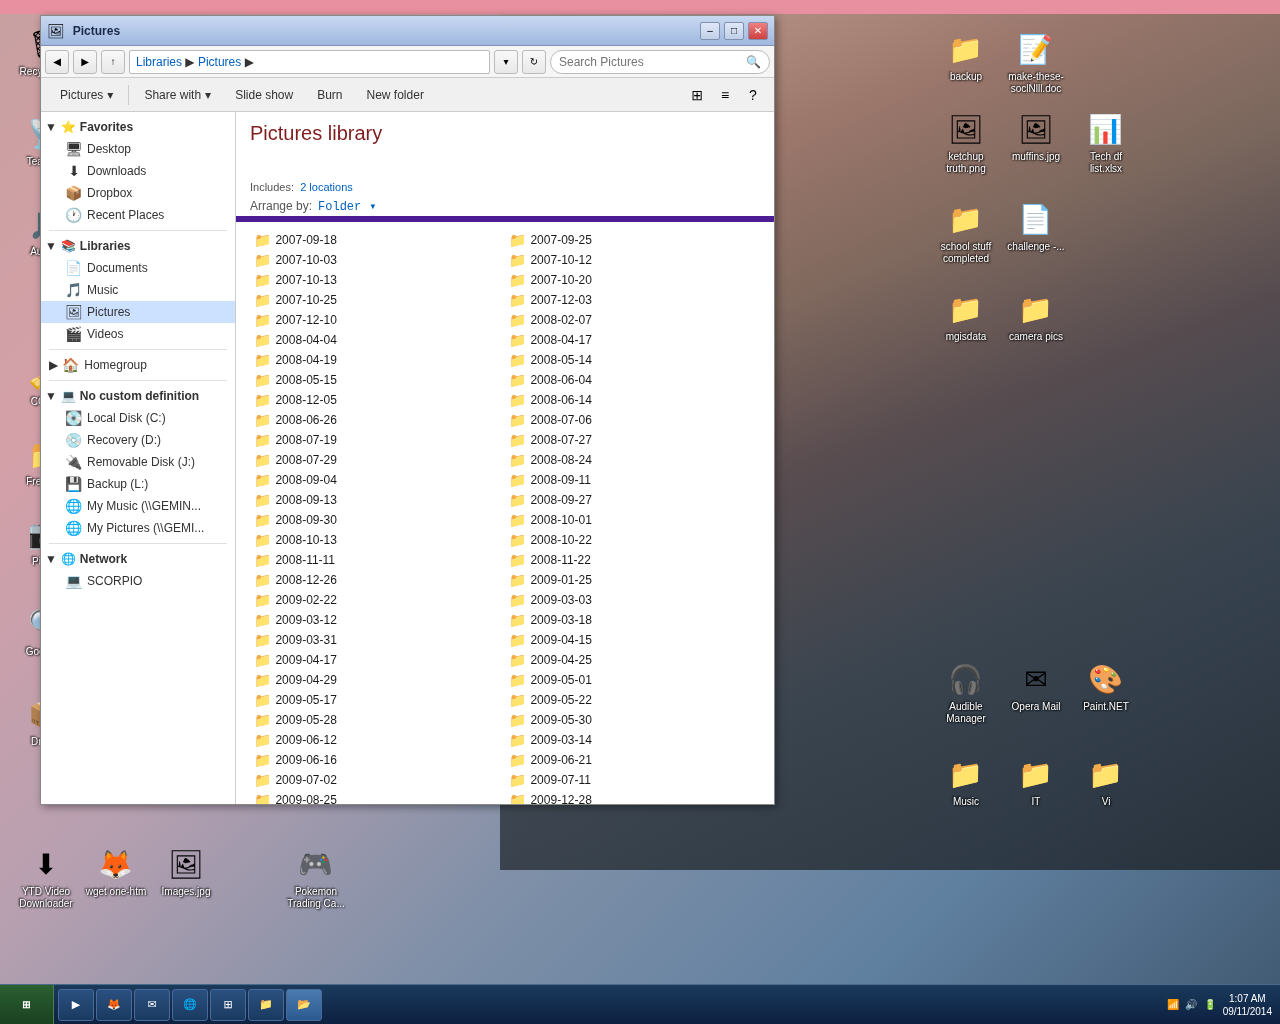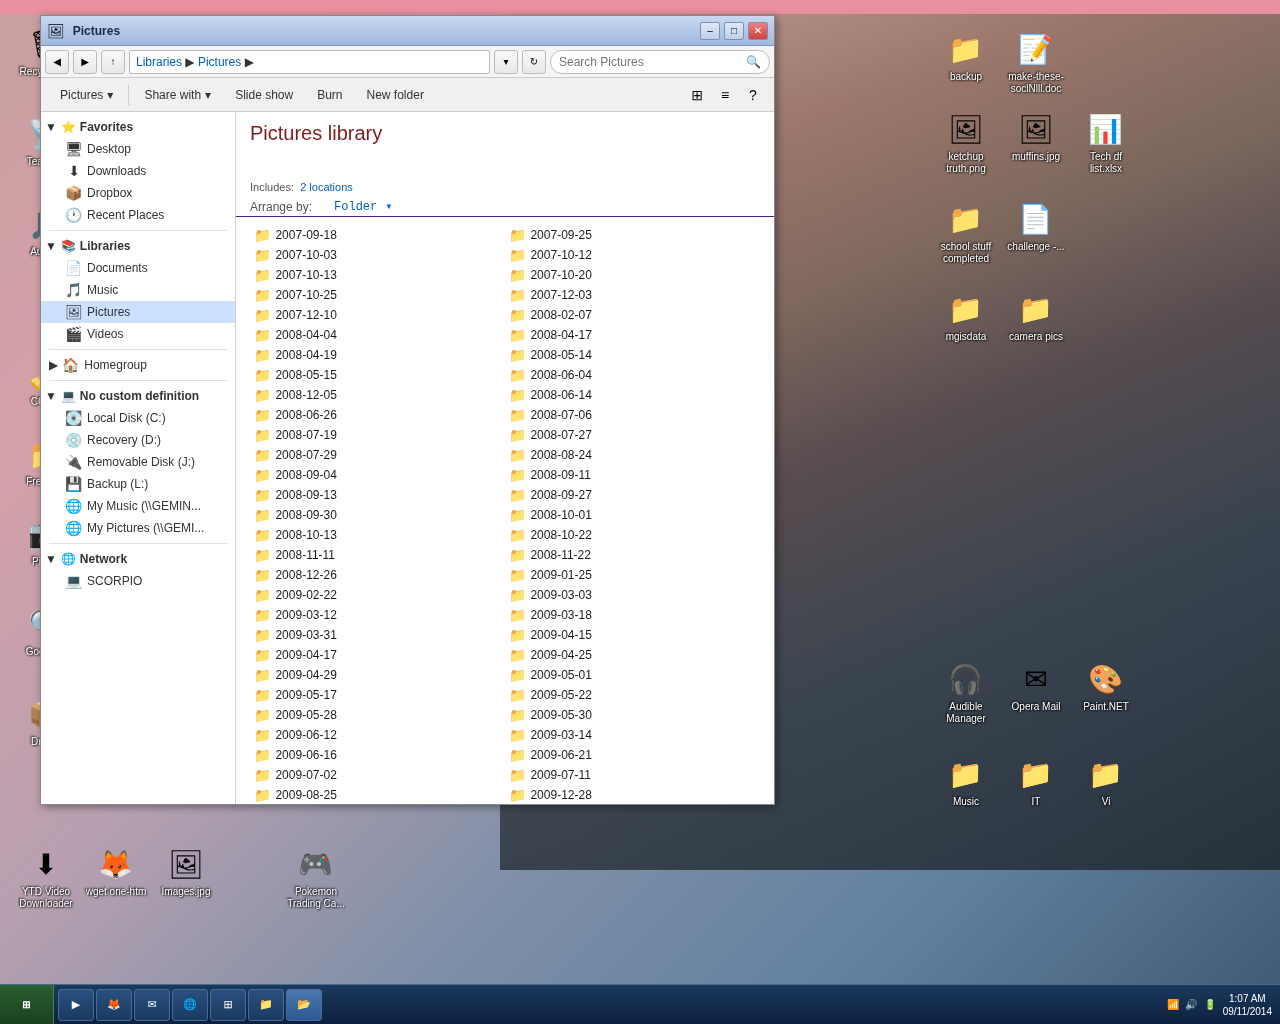--- a/index.html
+++ b/index.html
@@ -149,22 +149,22 @@
     .right-pane {
       flex: 1; background: white; overflow: hidden; display: flex; flex-direction: column;
     }
     .pane-header {
       padding: 10px 14px 4px 14px;
     }
     .library-title { font-size: 20px; font-weight: 300; color: #7f1d1d; }
     .library-subtitle { font-size: 11px; color: #555; margin-top: 36px; }
     .library-subtitle a { color: #0060c0; cursor: pointer; }
     .arrange-bar {
-      display: flex; align-items: flex-end; padding: 2px 14px; border-bottom: 1px solid #4c1d95;
-      font-size: 12px; color: #555; gap: 16px;
+      display: flex; align-items: flex-start; padding: 2px 14px; border-bottom: 6px solid #4c1d95;
+      font-size: 12px; color: #555;
     }
     .arrange-bar span { margin-right: 6px; }
     .arrange-btn {
       color: #0060c0; cursor: pointer; font-size: 12px;
       display: flex; align-items: center; gap: 2px; font-family: Liberation Mono, monospace;
     }
 
     
     .folder-grid {
       flex: 1; overflow-y: auto; padding: 8px 14px;

